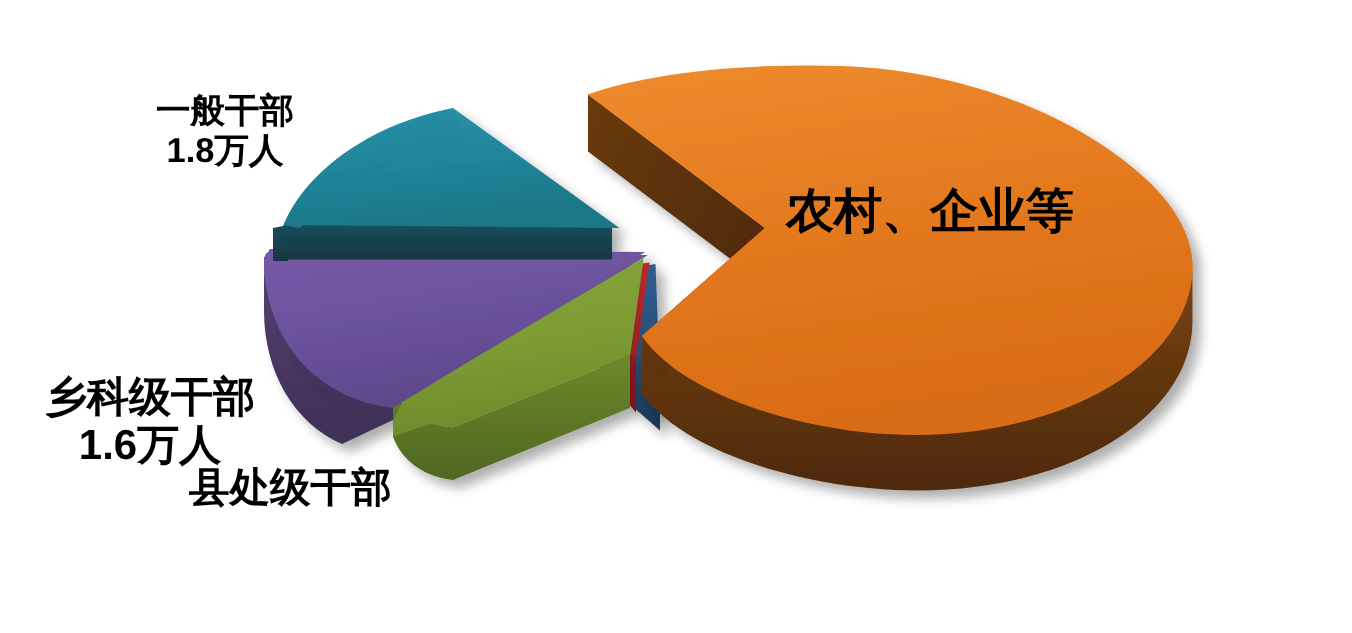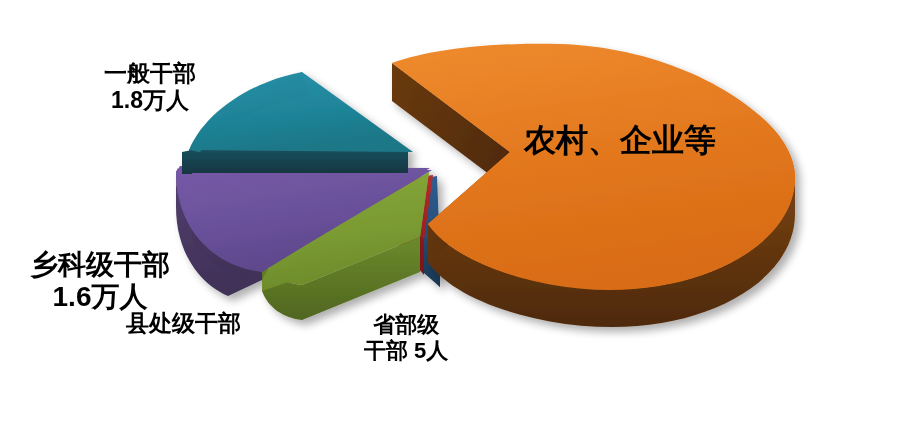--- a/index.html
+++ b/index.html
@@ -39,21 +39,21 @@
     text-align: center;
     letter-spacing: 0px;
   }
   .pie-label .lbl-line {
     display: block;
   }
 
   
   #label-general      { left: 104px; top: 60px;  font-size: 23px; }
   #label-township     { left: 30px;  top: 225px; font-size: 28px; margin-top: 24px; }
-  #label-county       { left: 126px; top: 310px; font-size: 23px; }
+  #label-county       { left: 126px; top: 310px; font-size: 27px; }
   #label-bureau       { left: 228px; top: 360px; font-size: 23px; }
   #label-provincial   { left: 364px; top: 312px; font-size: 22px; }
   #label-other        { left: 524px; top: 122px; font-size: 32px; }
 </style>
 </head>
 <body>
 
 <div id="chart-root">
 
   <svg id="pie-svg" viewBox="0 0 901 422">
@@ -210,22 +210,18 @@
   <div class="pie-label" id="label-township">
     <span class="lbl-line">乡科级干部</span>
     <span class="lbl-line">1.6万人</span>
   </div>
 
   <div class="pie-label" id="label-county">
     <span class="lbl-line">县处级干部</span>
   </div>
 
 
-  <div class="pie-label" id="label-provincial">
-    <span class="lbl-line">省部级</span>
-    <span class="lbl-line">干部 5人</span>
-  </div>
 
   <div class="pie-label" id="label-other">
     <span class="lbl-line">农村、企业等</span>
   </div>
 
 </div>
 
 </body></html>

